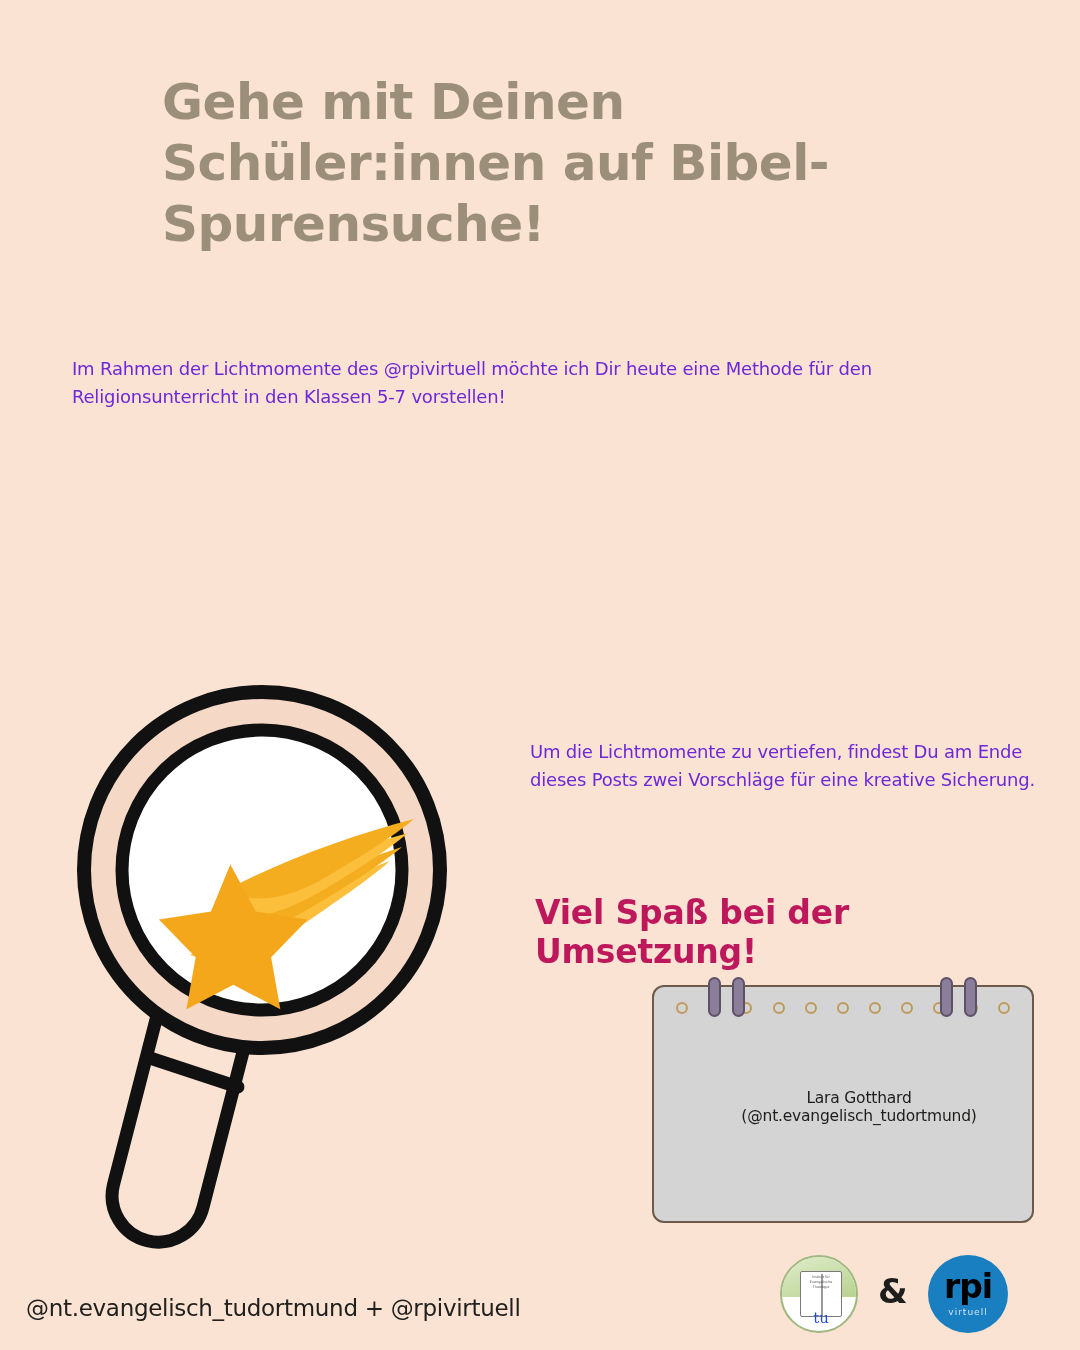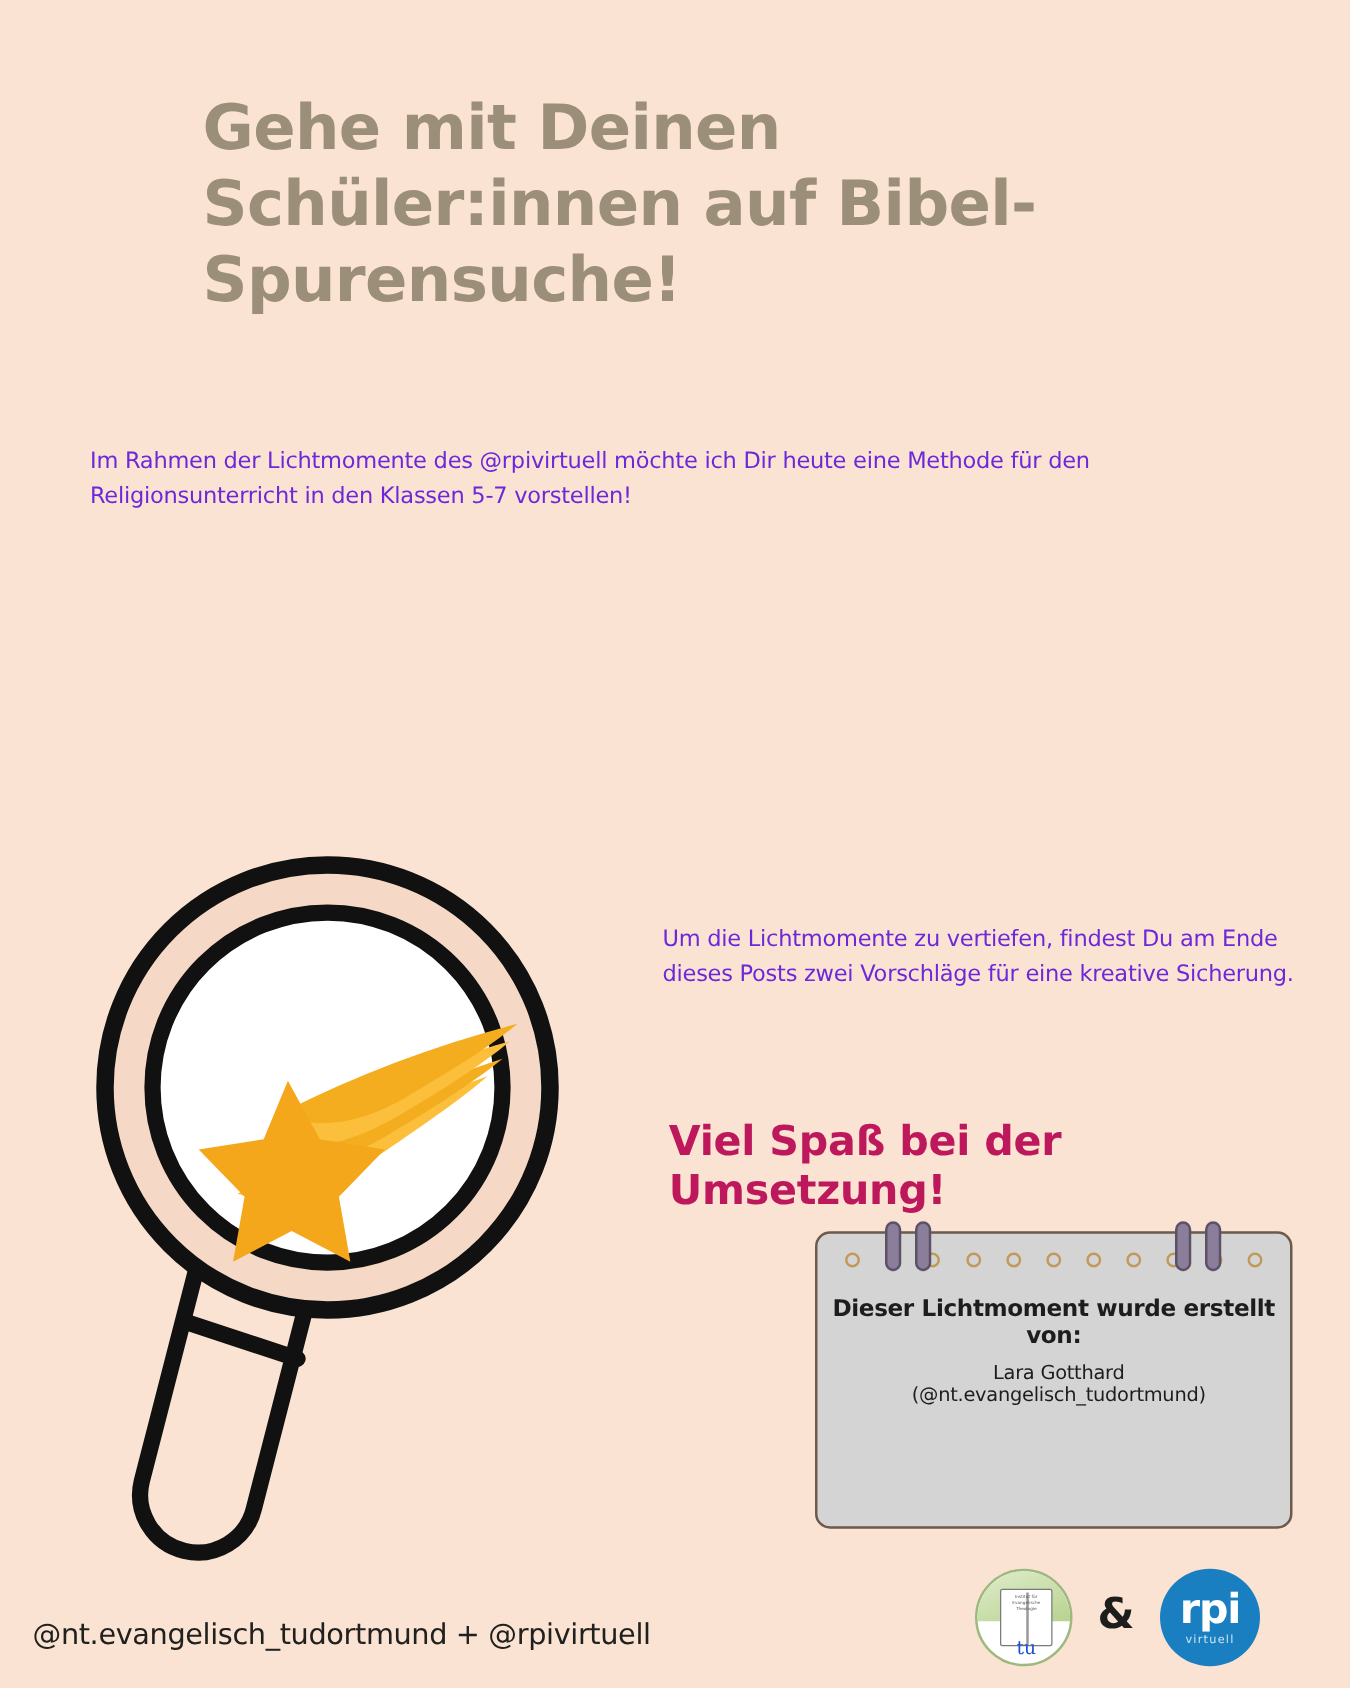--- a/index.html
+++ b/index.html
@@ -145,21 +145,21 @@
     width: 382px;
     text-align: center;
     font-family: "DejaVu Sans", sans-serif;
     font-weight: bold;
     font-size: 18.5px;
     color: #1d1d1c;
     letter-spacing: -0.3px;
   }
   .notepad-author {
     position: absolute;
-    left: 0;
+    left: 12px;
     top: 104px;
     width: 346px;
     text-align: center;
     font-family: "DejaVu Sans", sans-serif;
     font-size: 15.5px;
     color: #1d1d1c;
     letter-spacing: -0.2px;
     padding-left: 44px;
   }
 
@@ -255,21 +255,21 @@
     overflow: hidden;
   }
   .logo-rpi .rpi-text {
     position: absolute;
     left: 0; top: 12px;
     width: 80px;
     text-align: center;
     font-family: "DejaVu Sans", sans-serif;
     font-weight: bold;
     font-size: 33px;
-    color: #ffffff;
+    color: #000000;
     letter-spacing: -1px;
   }
   .logo-rpi .rpi-sub {
     position: absolute;
     left: 0; top: 52px;
     width: 80px;
     text-align: center;
     font-family: "DejaVu Sans", sans-serif;
     font-size: 9px;
     color: #cfe6f5;
@@ -325,21 +325,20 @@
       <span class="hole"></span>
       <span class="hole"></span>
       <span class="hole"></span>
       <span class="hole"></span>
       <span class="hole"></span>
     </div>
     <span class="ring r1"></span>
     <span class="ring r2"></span>
     <span class="ring r3"></span>
     <span class="ring r4"></span>
-    <div class="notepad-title">Dieser Lichtmoment wurde erstellt von:</div>
     <div class="notepad-author">Lara Gotthard (@nt.evangelisch_tudortmund)</div>
   </div>
 
   <div class="footer-handles">@nt.evangelisch_tudortmund + @rpivirtuell</div>
 
   <div class="logos">
     <div class="logo-tu">
       <div class="band"></div>
       <div class="page"></div>
       <div class="mini-text">Institut für Evangelische Theologie</div>

